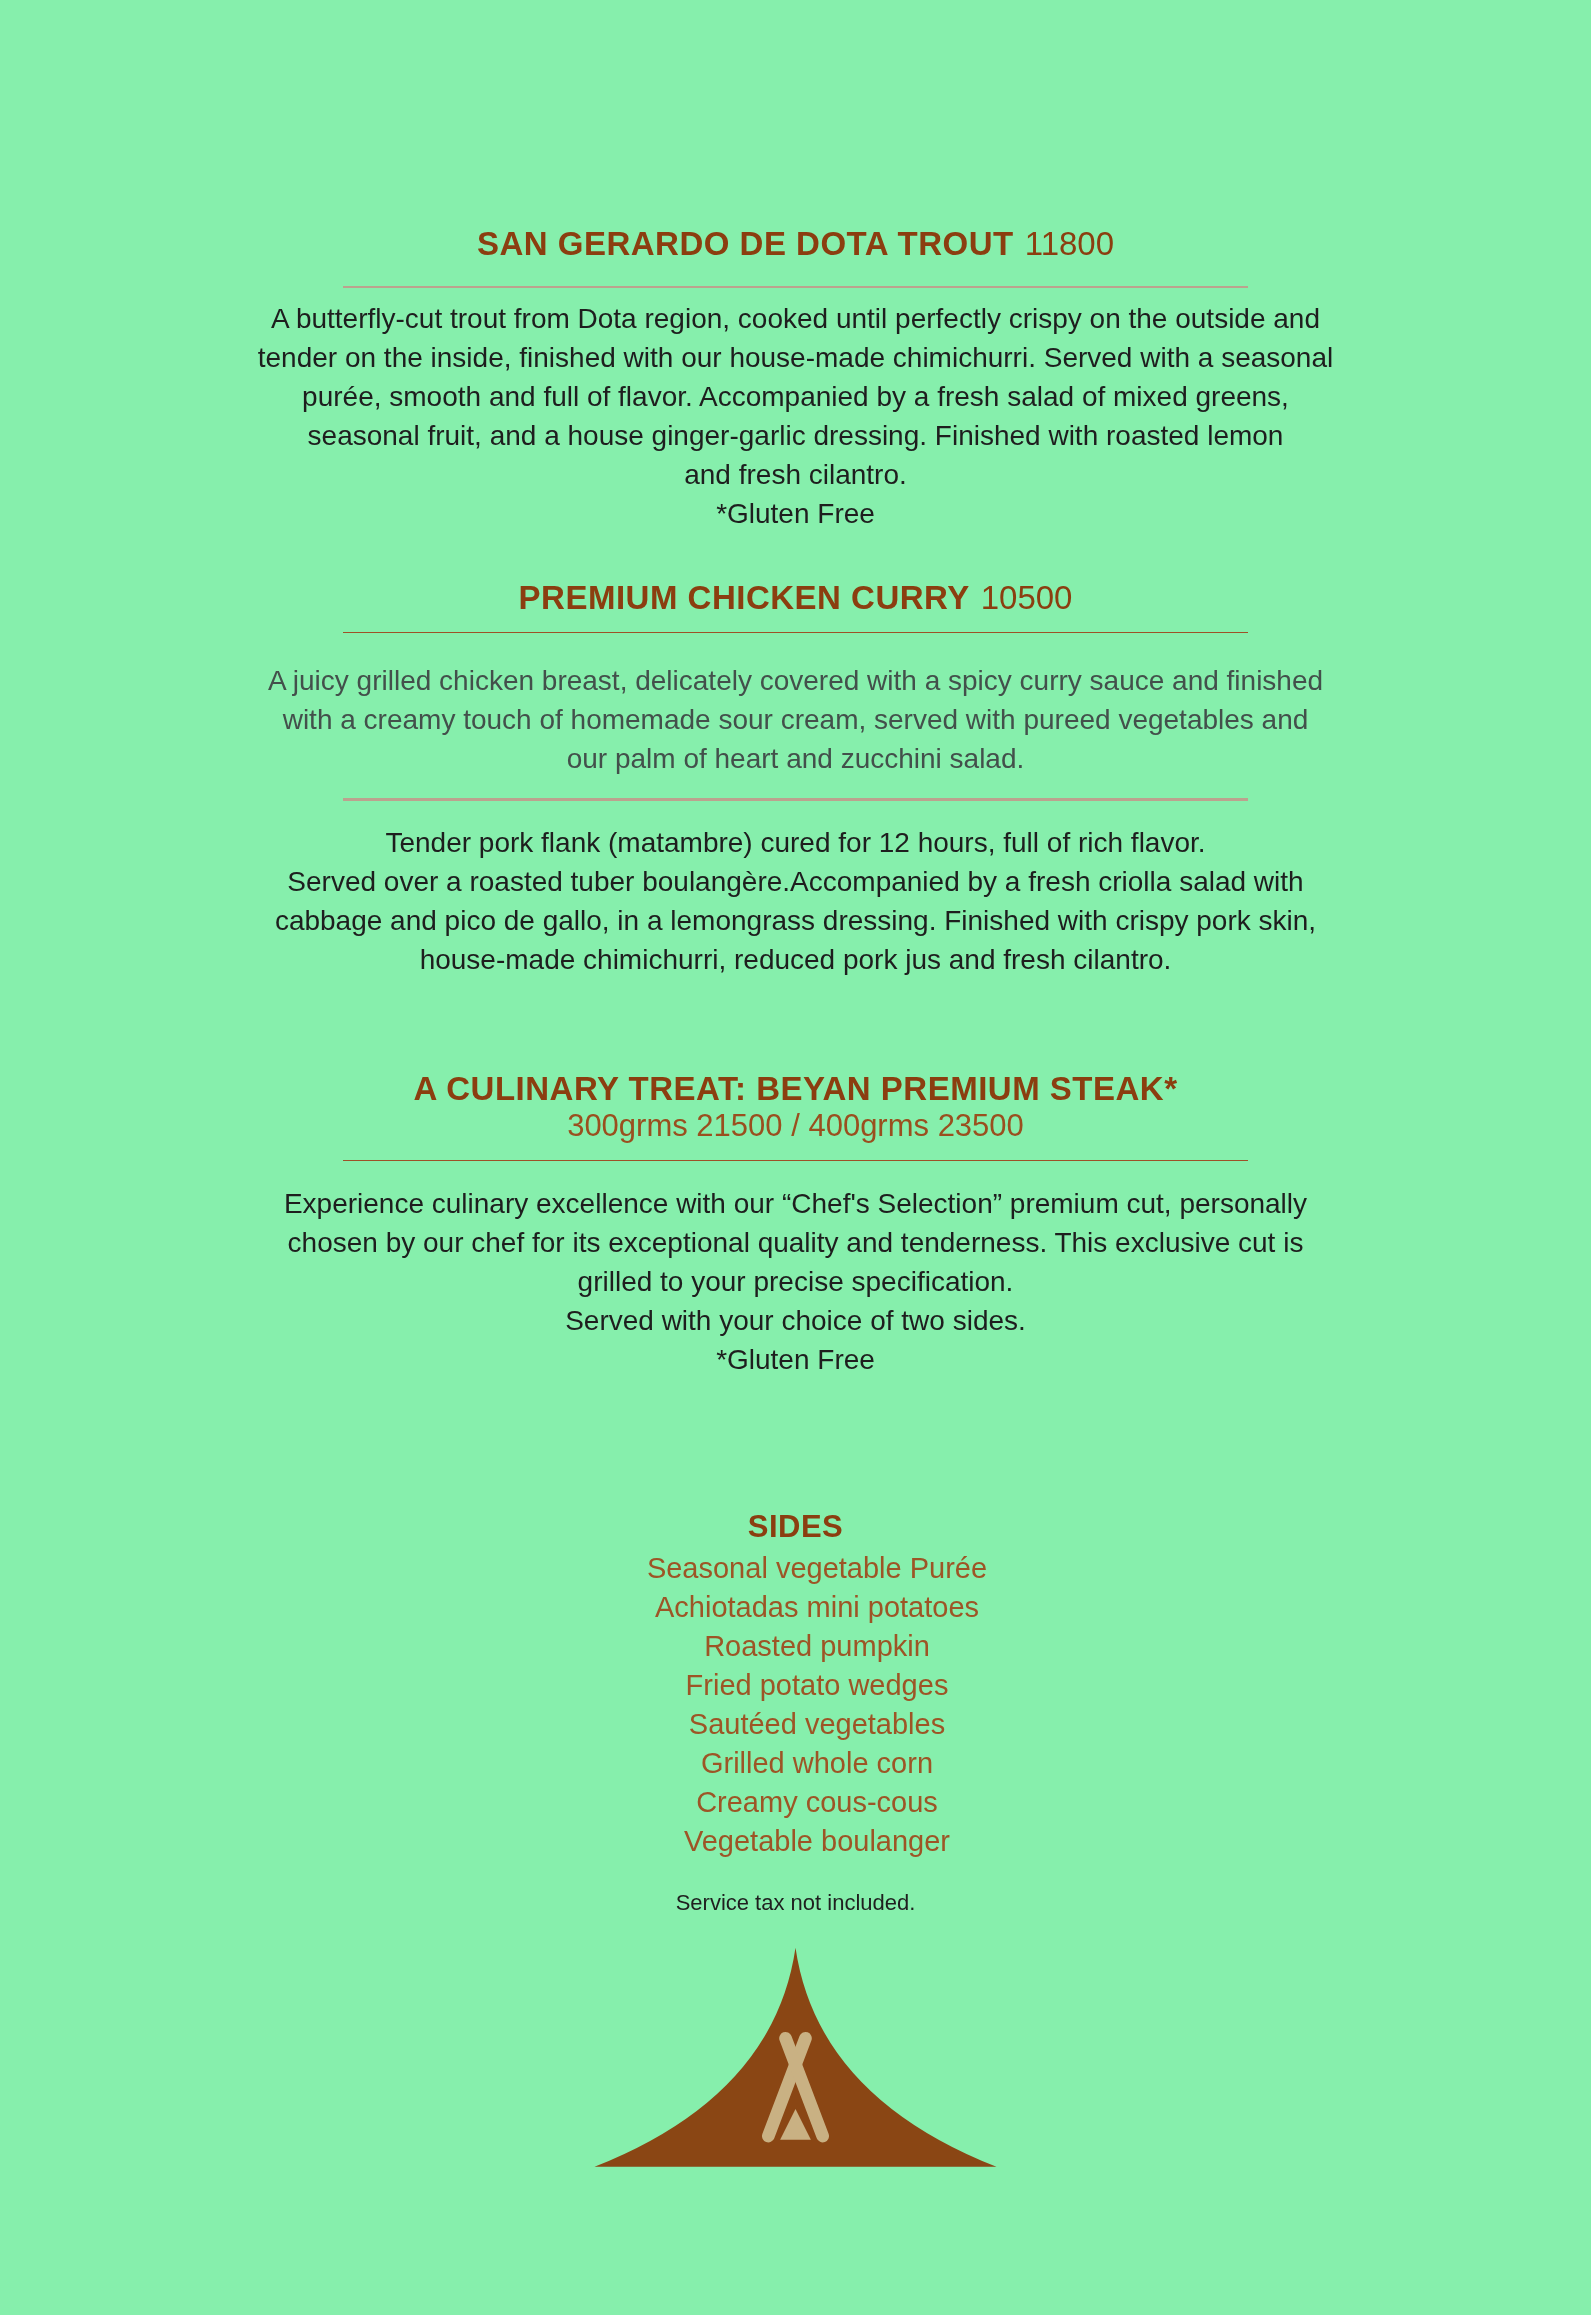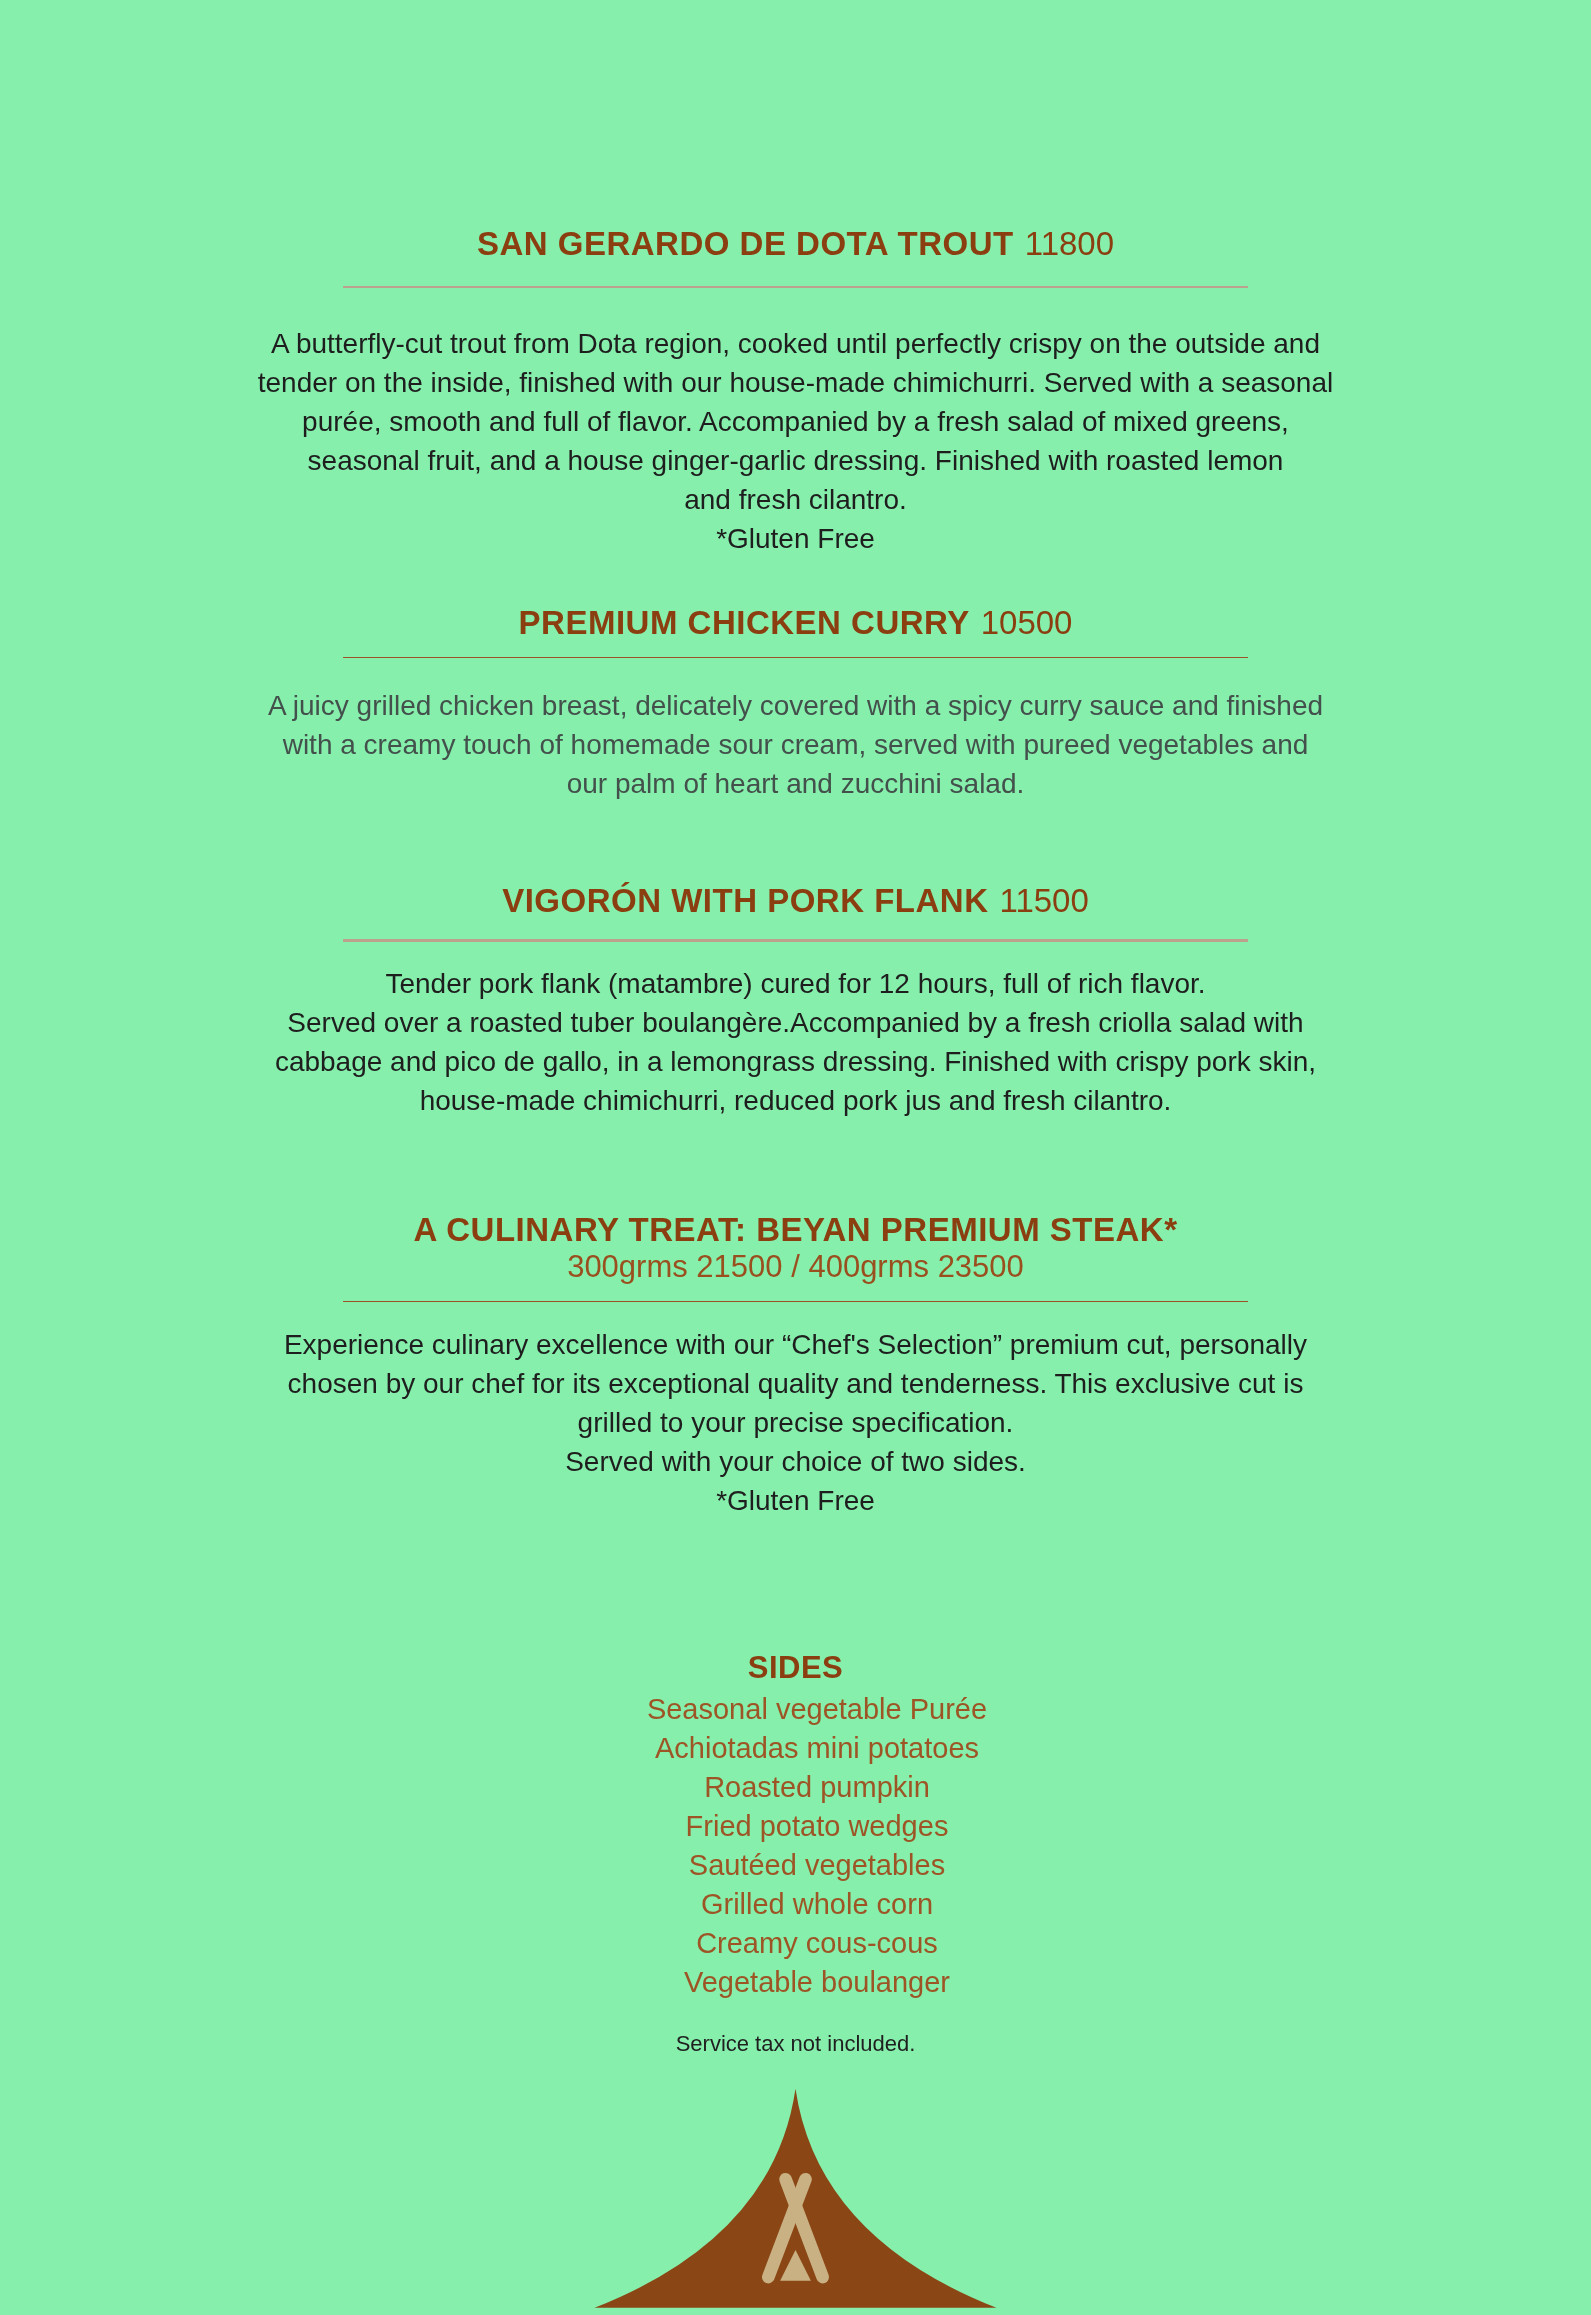--- a/index.html
+++ b/index.html
@@ -26,21 +26,21 @@
   .rule{border:none;width:905px;margin:0 auto;padding:0;}
   .rule-tan{height:2.7px;background:#bca28e;}
   .rule-rust{height:1.8px;background:#9e5127;}
   .desc{
     font-size:28px;line-height:39px;font-weight:normal;
     color:#1e1e1e;margin:0 auto;width:1375px;
     white-space:pre-line;
   }
   .desc-slate{color:#43504b;}
   .mt-rule1{margin-top:23.5px;}
-  .mt-desc1{margin-top:36px;text-align:center;}
+  .mt-desc1{margin-top:11px;text-align:center;}
   .mt-title2{margin-top:47px;}
   .mt-rule2{margin-top:15.4px;}
   .mt-desc2{margin-top:28px;}
   .mt-title3{margin-top:80px;}
   .mt-rule3{margin-top:20px;}
   .mt-desc3{margin-top:22px;}
   .mt-title4{margin-top:92px;}
   .mt-rule4{margin-top:14.5px;}
   .mt-desc4{margin-top:22.6px;}
   .sides-title{
@@ -75,21 +75,20 @@
 
     <div>
       <h2 class="dish-title mt-title2"><span>PREMIUM CHICKEN CURRY</span><span class="price">10500</span></h2>
       <hr class="rule rule-rust mt-rule2">
       <div class="desc desc-slate mt-desc2">A juicy grilled chicken breast, delicately covered with a spicy curry sauce and finished
 with a creamy touch of homemade sour cream, served with pureed vegetables and
 our palm of heart and zucchini salad.</div>
     </div>
 
     <div>
-      <h2 class="dish-title mt-title3"><span>VIGORÓN WITH PORK FLANK</span><span class="price">11500</span></h2>
       <hr class="rule rule-tan mt-rule3">
       <div class="desc mt-desc3">Tender pork flank (matambre) cured for 12 hours, full of rich flavor.
 Served over a roasted tuber boulangère.Accompanied by a fresh criolla salad with
 cabbage and pico de gallo,  in a lemongrass dressing. Finished with crispy pork skin,
 house-made chimichurri, reduced pork jus and fresh cilantro.</div>
     </div>
 
     <div>
       <h2 class="dish-title mt-title4"><span>A CULINARY TREAT: BEYAN PREMIUM STEAK*</span></h2>
       <div class="subtitle">300grms 21500 / 400grms 23500</div>

